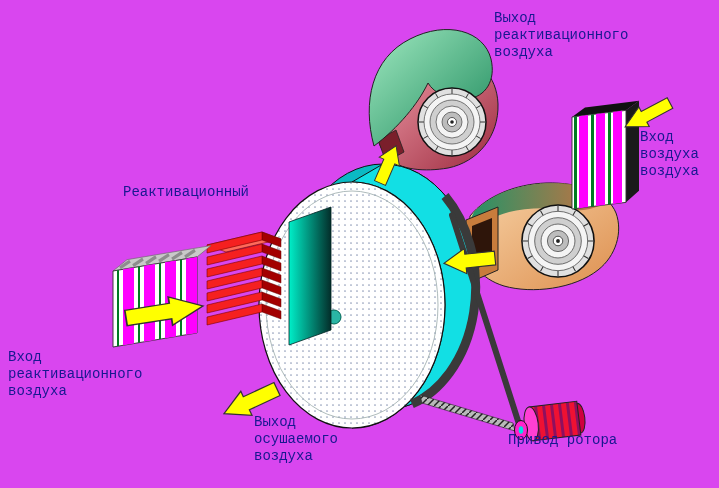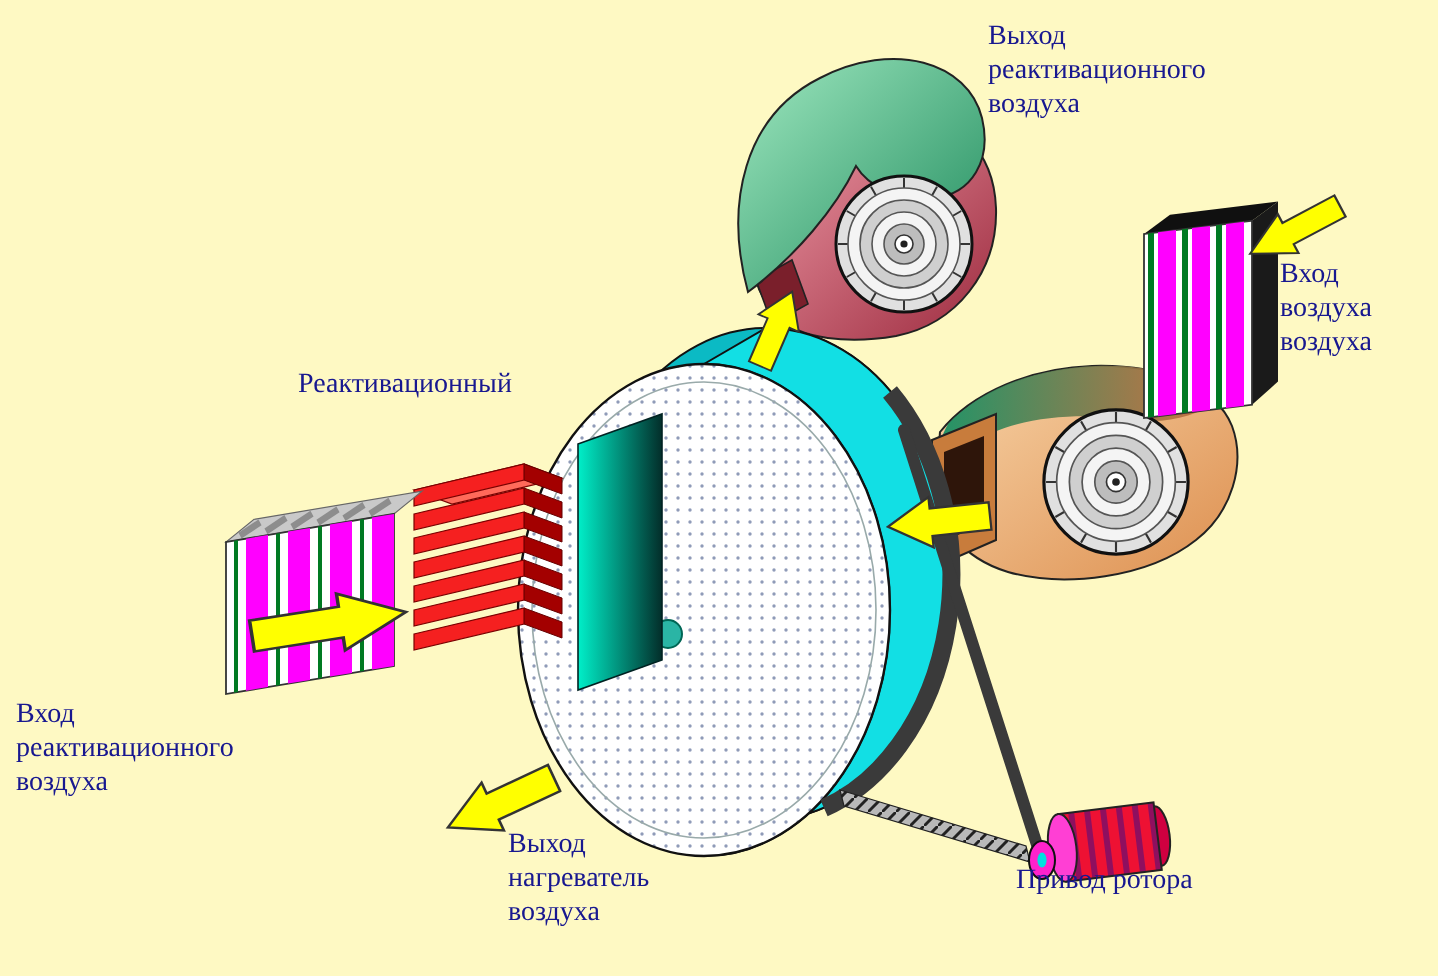--- a/index.html
+++ b/index.html
@@ -1,17 +1,17 @@
 <!DOCTYPE html>
 <html><head>
 <meta charset="utf-8">
 <style>
   html,body{margin:0;padding:0;background:#fff;}
-  .stage{position:relative;width:719px;height:488px;background:#fef9c3;overflow:hidden;
-         font-family:Liberation Serif, serif;}
+  .stage{position:relative;width:719px;height:488px;background:#d946ef;overflow:hidden;
+         font-family:Liberation Mono, monospace;}
   .stage svg{position:absolute;left:0;top:0;}
   .lbl{position:absolute;color:#181890;font-size:14px;line-height:17px;white-space:nowrap;}
   .lbl span{display:block;}
 </style>
 </head>
 <body>
 
 <div class="stage">
 
 <svg width="719" height="488" viewBox="0 0 719 488" xmlns="http://www.w3.org/2000/svg">
@@ -159,33 +159,33 @@
   <span>реактивационного</span>
   <span>воздуха</span>
 </div>
 
 <div class="lbl" style="left:640px;top:129px;">
   <span>Вход</span>
   <span>воздуха</span>
   <span>воздуха</span>
 </div>
 
-<div class="lbl" style="left:123px;top:184px;margin-left:26px;">
+<div class="lbl" style="left:123px;top:184px;">
   <span>Реактивационный</span>
 </div>
 
 <div class="lbl" style="left:8px;top:349px;">
   <span>Вход</span>
   <span>реактивационного</span>
   <span>воздуха</span>
 </div>
 
 <div class="lbl" style="left:254px;top:414px;">
   <span>Выход</span>
-  <span>нагреватель</span>
+  <span>осушаемого</span>
   <span>воздуха</span>
 </div>
 
 <div class="lbl" style="left:508px;top:432px;">
   <span>Привод ротора</span>
 </div>
 
 </div>
 
 </body></html>

